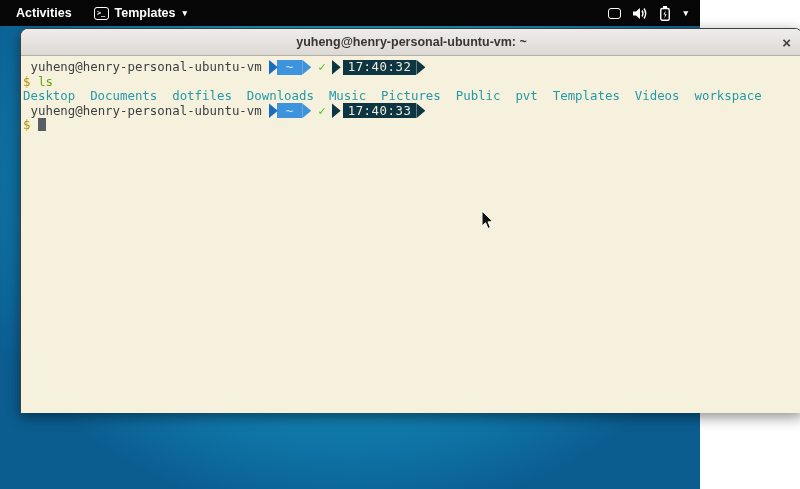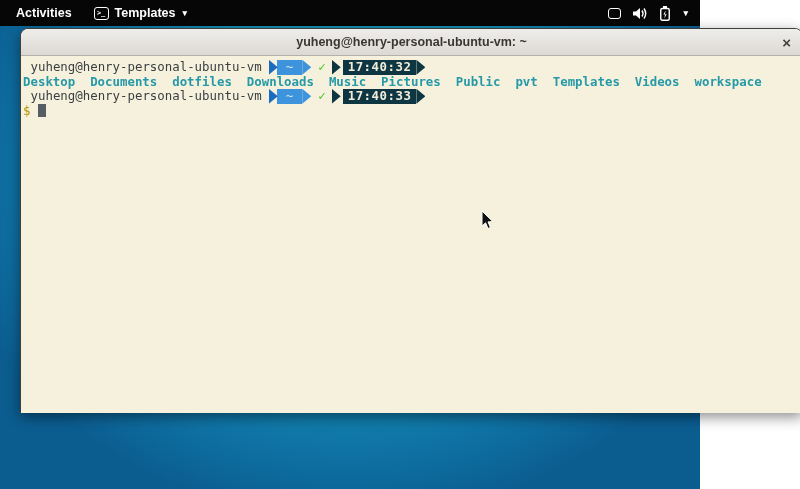--- a/index.html
+++ b/index.html
@@ -37,26 +37,26 @@
     font-family:"DejaVu Sans Mono",monospace;font-size:12.4px;line-height:14.5px;color:#3a3f42;}
   .tline{white-space:pre;height:14.5px;}
   .pline{display:flex;align-items:center;height:14.5px;white-space:pre;}
   .userhost{color:#3a3f42;margin-left:7.5px;margin-right:7px;text-align:right;}
   .tri{display:inline-block;width:9px;height:15px;clip-path:polygon(0 0,100% 50%,0 100%);flex:none;}
   .c-dkblue{background:#1b6cbe;}
   .c-blue{background:#3d93dc;}
   .c-dark{background:#0e3642;}
   .pl-seg{height:15px;display:inline-flex;align-items:center;flex:none;}
   .seg-blue{background:#3d93dc;color:#cfe6f7;padding:0 9px;margin-left:-1px;}
-  .seg-dark{background:#0e3642;color:#f2edda;padding:0 5px;letter-spacing:.5px;font-weight:bold;}
+  .seg-dark{background:#0e3642;color:#f2edda;padding:0 5px;letter-spacing:.5px;}
   .check{color:#49c222;font-weight:bold;margin:0 6px 0 7px;}
   .gap2{width:2px;flex:none;}
   .p-sym{color:#b39200;}
   .p-cmd{color:#62a60a;}
-  .dir{color:#2599a7;font-weight:bold;}
+  .dir{color:#2599a7;}
   .cursor-block{display:inline-block;width:8px;height:13px;background:#565d63;vertical-align:-2px;}
   
   svg{display:block;}
   
   .pointer{position:absolute;left:481px;top:211px;z-index:50;pointer-events:none;}
 </style>
 </head>
 <body>
 
 <div class="desktop">
@@ -103,20 +103,21 @@
         <span class="tri c-dkblue"></span>
         <span class="pl-seg seg-blue">~</span>
         <span class="tri c-blue"></span>
         <span class="check">✓</span>
         <span class="tri c-dark"></span>
         <span class="gap2"></span>
         <span class="pl-seg seg-dark">17:40:32</span>
         <span class="tri c-dark"></span>
       </div>
 
+      <div class="tline"><span class="p-sym">$</span><span> </span><span class="p-cmd">ls</span></div>
 
       <div class="tline" id="ls-line"><span class="dir">Desktop</span>  <span class="dir">Documents</span>  <span class="dir">dotfiles</span>  <span class="dir">Downloads</span>  <span class="dir">Music</span>  <span class="dir">Pictures</span>  <span class="dir">Public</span>  <span class="dir">pvt</span>  <span class="dir">Templates</span>  <span class="dir">Videos</span>  <span class="dir">workspace</span></div>
 
       <div class="pline">
         <span class="userhost">yuheng@henry-personal-ubuntu-vm</span>
         <span class="tri c-dkblue"></span>
         <span class="pl-seg seg-blue">~</span>
         <span class="tri c-blue"></span>
         <span class="check">✓</span>
         <span class="tri c-dark"></span>

